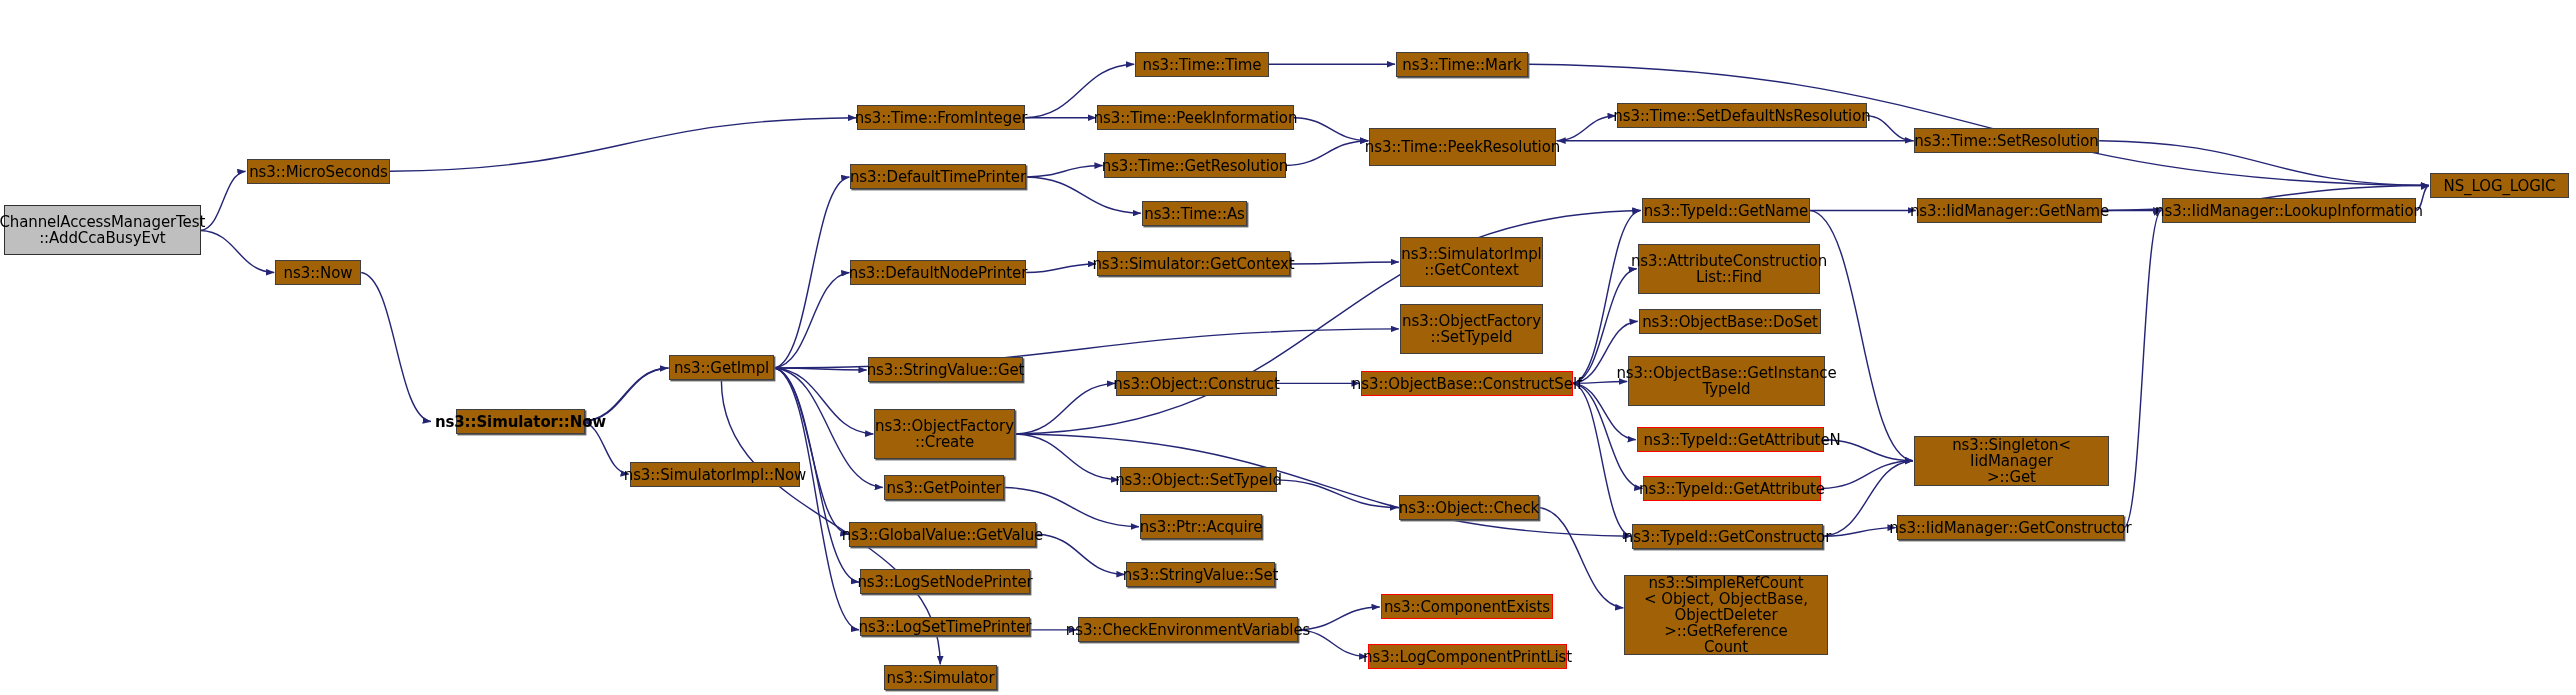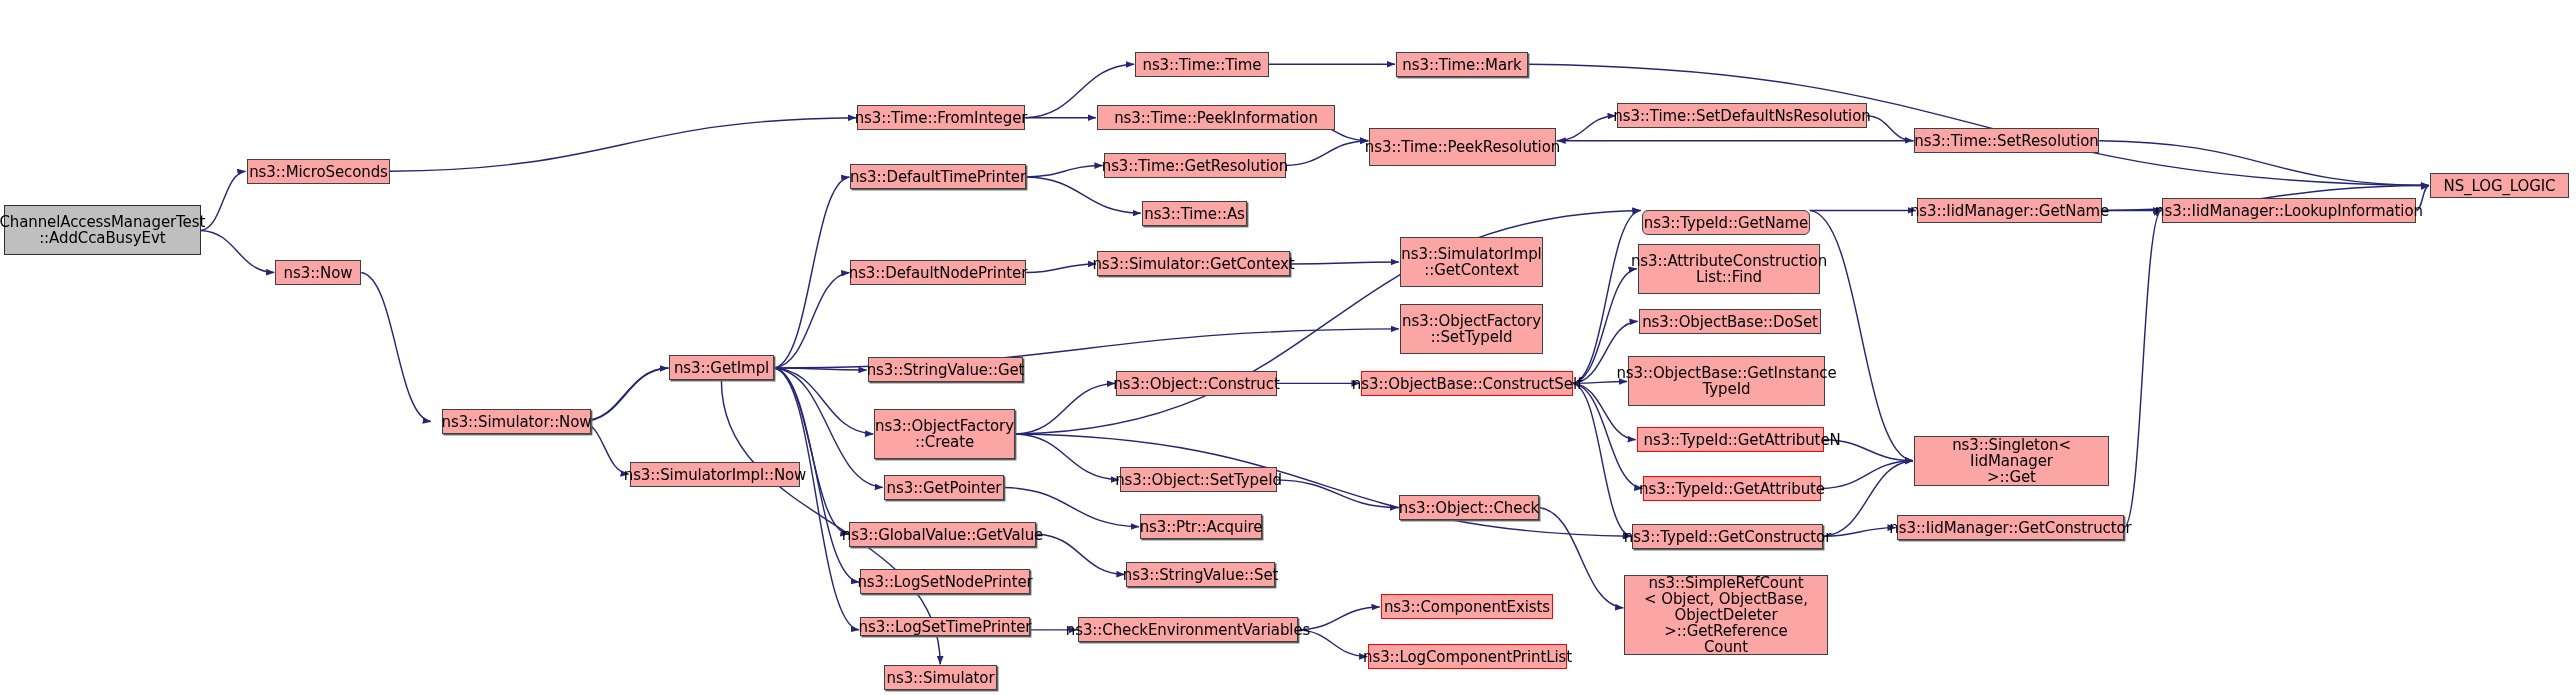--- a/index.html
+++ b/index.html
@@ -1,20 +1,20 @@
 <!DOCTYPE html>
 <html><head>
 <meta charset="utf-8">
 <style>
   html,body{margin:0;padding:0;background:#ffffff;}
   body{font-family:"DejaVu Sans","Liberation Sans",sans-serif;}
   #graph{position:relative;width:2576px;height:696px;background:#fff;overflow:hidden;}
   svg#edges{position:absolute;left:0;top:0;width:2576px;height:696px;}
   .node{position:absolute;box-sizing:border-box;display:flex;align-items:center;justify-content:center;
-        text-align:center;background:#fca5a5;border:1px solid #404040;color:#000000;
+        text-align:center;background:#a16207;border:1px solid #404040;color:#000000;
         font-size:15px;line-height:16px;letter-spacing:-0.1px;white-space:pre-line;padding:0 4.8px;}
   .node.root{background:#bfbfbf;border-color:#303030;}
   .node.redb{border:1.5px solid #ff0000;}
   .node.shadow{box-shadow:1.4px 1.4px 0 0 #606060;}
 </style>
 </head>
 <body>
 
 <div id="graph">
   <svg id="edges" xmlns="http://www.w3.org/2000/svg" viewBox="0 0 2696 728" width="2576" height="696">
@@ -84,56 +84,56 @@
         <path d="M2200,220 C2231,220 2231,220 2262,220" fill="none" stroke="#252575" stroke-width="1.5" marker-end="url(#arrow)"></path>
         <path d="M2200,220 C2371,219.064 2371,194.936 2542,194" fill="none" stroke="#252575" stroke-width="1.5" marker-end="url(#arrow)"></path>
         <path d="M2529,220 C2535.5,219.064 2535.5,194.936 2542,194" fill="none" stroke="#252575" stroke-width="1.5" marker-end="url(#arrow)"></path>
       </g>
   </svg>
   <div id="node-layer">
       <div class="node root" style="left: 3.8px; top: 205px; width: 197px; height: 50px;">ChannelAccessManagerTest
 ::AddCcaBusyEvt</div>
       <div class="node" style="left: 247px; top: 159px; width: 143px; height: 25px;">ns3::MicroSeconds</div>
       <div class="node" style="left: 275px; top: 260px; width: 86px; height: 25px;">ns3::Now</div>
-      <div class="node shadow" style="left: 442px; top: 409px; width: 149px; height: 25px;">ns3::Simulator::Now</div>
+      <div class="node shadow" style="left: 456px; top: 409px; width: 129px; height: 25px; font-weight: bold;">ns3::Simulator::Now</div>
       <div class="node" style="left: 630px; top: 462px; width: 170px; height: 25px;">ns3::SimulatorImpl::Now</div>
       <div class="node shadow" style="left: 669px; top: 355px; width: 105px; height: 25px;">ns3::GetImpl</div>
       <div class="node" style="left: 857px; top: 105px; width: 168px; height: 25px;">ns3::Time::FromInteger</div>
       <div class="node shadow" style="left: 850px; top: 164px; width: 176px; height: 25px;">ns3::DefaultTimePrinter</div>
       <div class="node" style="left: 850px; top: 260px; width: 176px; height: 25px;">ns3::DefaultNodePrinter</div>
       <div class="node shadow" style="left: 868px; top: 357px; width: 155px; height: 25px;">ns3::StringValue::Get</div>
       <div class="node shadow" style="left: 874px; top: 409px; width: 141px; height: 50px;">ns3::ObjectFactory
 ::Create</div>
       <div class="node shadow" style="left: 884px; top: 475px; width: 120px; height: 25px;">ns3::GetPointer</div>
       <div class="node shadow" style="left: 849px; top: 522px; width: 187px; height: 25px;">ns3::GlobalValue::GetValue</div>
       <div class="node shadow" style="left: 860px; top: 569px; width: 170px; height: 25px;">ns3::LogSetNodePrinter</div>
       <div class="node shadow" style="left: 860px; top: 617px; width: 170px; height: 19px;">ns3::LogSetTimePrinter</div>
       <div class="node shadow" style="left: 884px; top: 665px; width: 113px; height: 25px;">ns3::Simulator</div>
       <div class="node" style="left: 1135px; top: 52px; width: 134px; height: 25px;">ns3::Time::Time</div>
-      <div class="node" style="left: 1097px; top: 105px; width: 238px; height: 25px;">ns3::Time::PeekInformation</div>
+      <div class="node" style="left: 1097px; top: 105px; width: 197px; height: 25px;">ns3::Time::PeekInformation</div>
       <div class="node" style="left: 1104px; top: 153px; width: 182px; height: 25px;">ns3::Time::GetResolution</div>
       <div class="node shadow" style="left: 1142px; top: 201px; width: 105px; height: 25px;">ns3::Time::As</div>
       <div class="node shadow" style="left: 1097px; top: 251px; width: 193px; height: 25px;">ns3::Simulator::GetContext</div>
       <div class="node" style="left: 1116px; top: 371px; width: 161px; height: 25px;">ns3::Object::Construct</div>
       <div class="node" style="left: 1120px; top: 467px; width: 157px; height: 25px;">ns3::Object::SetTypeId</div>
       <div class="node shadow" style="left: 1140px; top: 514px; width: 122px; height: 25px;">ns3::Ptr::Acquire</div>
       <div class="node shadow" style="left: 1126px; top: 562px; width: 149px; height: 25px;">ns3::StringValue::Set</div>
       <div class="node shadow" style="left: 1078px; top: 617px; width: 220px; height: 25px;">ns3::CheckEnvironmentVariables</div>
       <div class="node shadow" style="left: 1396px; top: 52px; width: 132px; height: 25px;">ns3::Time::Mark</div>
       <div class="node" style="left: 1369px; top: 128px; width: 187px; height: 38px;">ns3::Time::PeekResolution</div>
       <div class="node" style="left: 1400px; top: 237px; width: 143px; height: 50px;">ns3::SimulatorImpl
 ::GetContext</div>
       <div class="node" style="left: 1400px; top: 304px; width: 143px; height: 50px;">ns3::ObjectFactory
 ::SetTypeId</div>
       <div class="node redb" style="left: 1361px; top: 371px; width: 212px; height: 25px;">ns3::ObjectBase::ConstructSelf</div>
       <div class="node shadow" style="left: 1399px; top: 495px; width: 140px; height: 25px;">ns3::Object::Check</div>
       <div class="node redb" style="left: 1381px; top: 594px; width: 172px; height: 25px;">ns3::ComponentExists</div>
       <div class="node redb" style="left: 1368px; top: 644px; width: 199px; height: 25px;">ns3::LogComponentPrintList</div>
       <div class="node" style="left: 1617px; top: 103px; width: 250px; height: 25px;">ns3::Time::SetDefaultNsResolution</div>
-      <div class="node" style="left: 1642px; top: 210px; width: 168px; height: 25px; border-radius: 6px;">ns3::TypeId::GetName</div>
+      <div class="node" style="left: 1642px; top: 198px; width: 168px; height: 25px;">ns3::TypeId::GetName</div>
       <div class="node" style="left: 1638px; top: 244px; width: 182px; height: 50px;">ns3::AttributeConstruction
 List::Find</div>
       <div class="node" style="left: 1639px; top: 309px; width: 182px; height: 25px;">ns3::ObjectBase::DoSet</div>
       <div class="node" style="left: 1628px; top: 356px; width: 197px; height: 50px;">ns3::ObjectBase::GetInstance
 TypeId</div>
       <div class="node redb" style="left: 1637px; top: 427px; width: 187px; height: 25px; padding-left: 28px;">ns3::TypeId::GetAttributeN</div>
       <div class="node redb" style="left: 1643px; top: 476px; width: 178px; height: 25px;">ns3::TypeId::GetAttribute</div>
       <div class="node shadow" style="left: 1632px; top: 524px; width: 191px; height: 25px;">ns3::TypeId::GetConstructor</div>
       <div class="node" style="left: 1624px; top: 568px; width: 204px; height: 80px; margin-top: 7px;">ns3::SimpleRefCount
 &lt; Object, ObjectBase,

